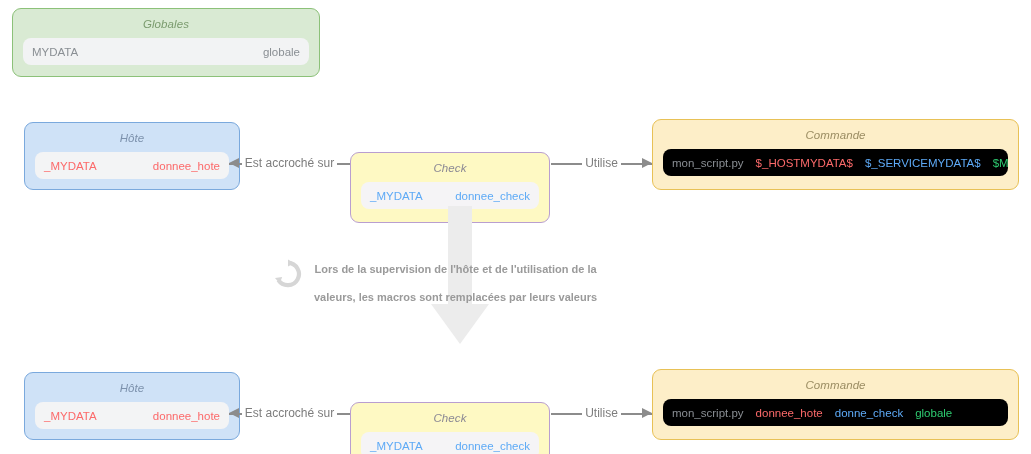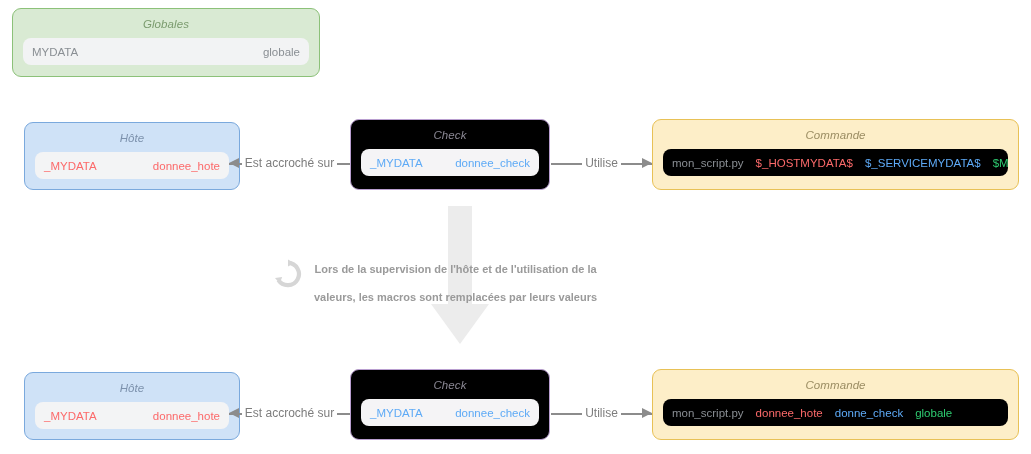--- a/index.html
+++ b/index.html
@@ -59,21 +59,21 @@
   .card.green  .row { background: #f2f3f4; }
   .card.green  .row .k,
   .card.green  .row .v { color: #8a8f94; }
 
   .card.blue   { background: #cfe2f7; border-color: #7aa9dd; margin-left: 12px; }
   .card.blue   .card-title { color: #7d92ad; }
   .card.blue   .row { background: #f3f4f5; }
   .card.blue   .row .k,
   .card.blue   .row .v { color: #fc6a6a; }
 
-  .card.purple { background: #000000; border-color: #b99ed0; }
+  .card.purple { background: #fef9c3; border-color: #b99ed0; margin-top: 33px; }
   .card.purple .card-title { color: #8b8894; }
   .card.purple .row { background: #f5f4f6; }
   .card.purple .row .k,
   .card.purple .row .v { color: #5eaaf6; }
 
   .card.yellow { background: #fdeec8; border-color: #e8c156; }
   .card.yellow .card-title { color: #9b8d63; }
   .card.yellow .row { background: #000000; }
 
   

